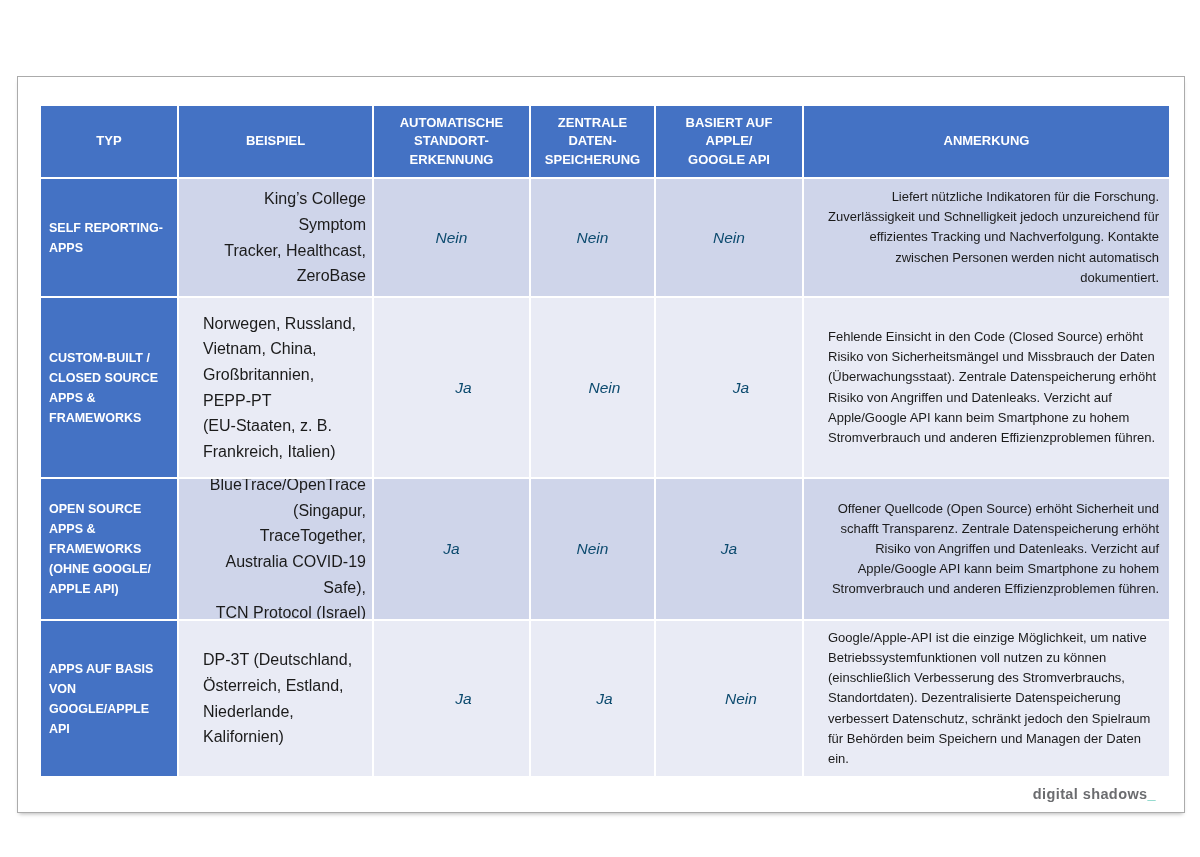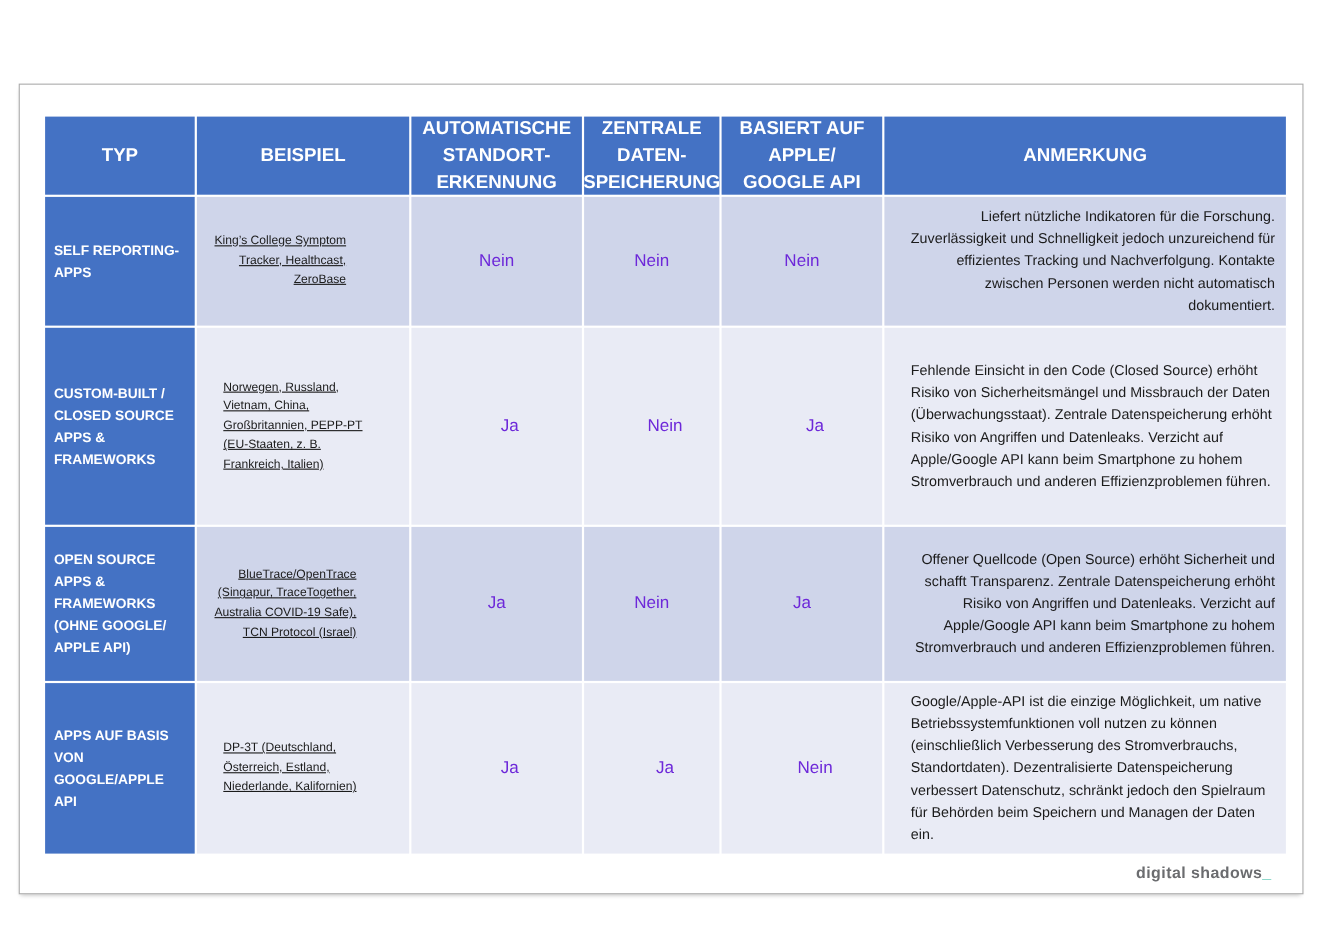--- a/index.html
+++ b/index.html
@@ -30,48 +30,48 @@
   }
   .cell {
     display: flex;
     align-items: center;
     overflow: hidden;
   }
   .cell-header {
     background: #4472c4;
     color: #ffffff;
     font-weight: bold;
-    font-size: 17px;
+    font-size: 13px;
     line-height: 1.42;
     justify-content: center;
     text-align: center;
     white-space: pre-line;
     padding: 2px 4px;
   }
   .cell-typ {
     background: #4472c4;
     color: #ffffff;
     font-weight: bold;
     font-size: 12.5px;
     line-height: 1.6;
     padding: 4px 6px 4px 8px;
     white-space: pre-line;
   }
   .cell-beispiel {
-    font-size: 11px;
+    font-size: 16px;
     line-height: 1.6;
     color: #1b1b1b;
     padding: 4px 6px 4px 16px;
     white-space: pre-line;
-    text-decoration: underline;
   }
   .cell-flag {
     justify-content: center;
     font-size: 15.5px;
-    color: #6d28d9;
+    color: #0c4a6e;
+    font-style: italic;
   }
   .cell-anmerkung {
     font-size: 13px;
     line-height: 1.54;
     color: #1b1b1b;
     padding: 6px 10px 6px 9px;
   }
   .band-dark  { background: #cfd5ea; text-align: right; }
   .band-light { background: #e9ebf5; padding-left: 24px; }
   .logo {

